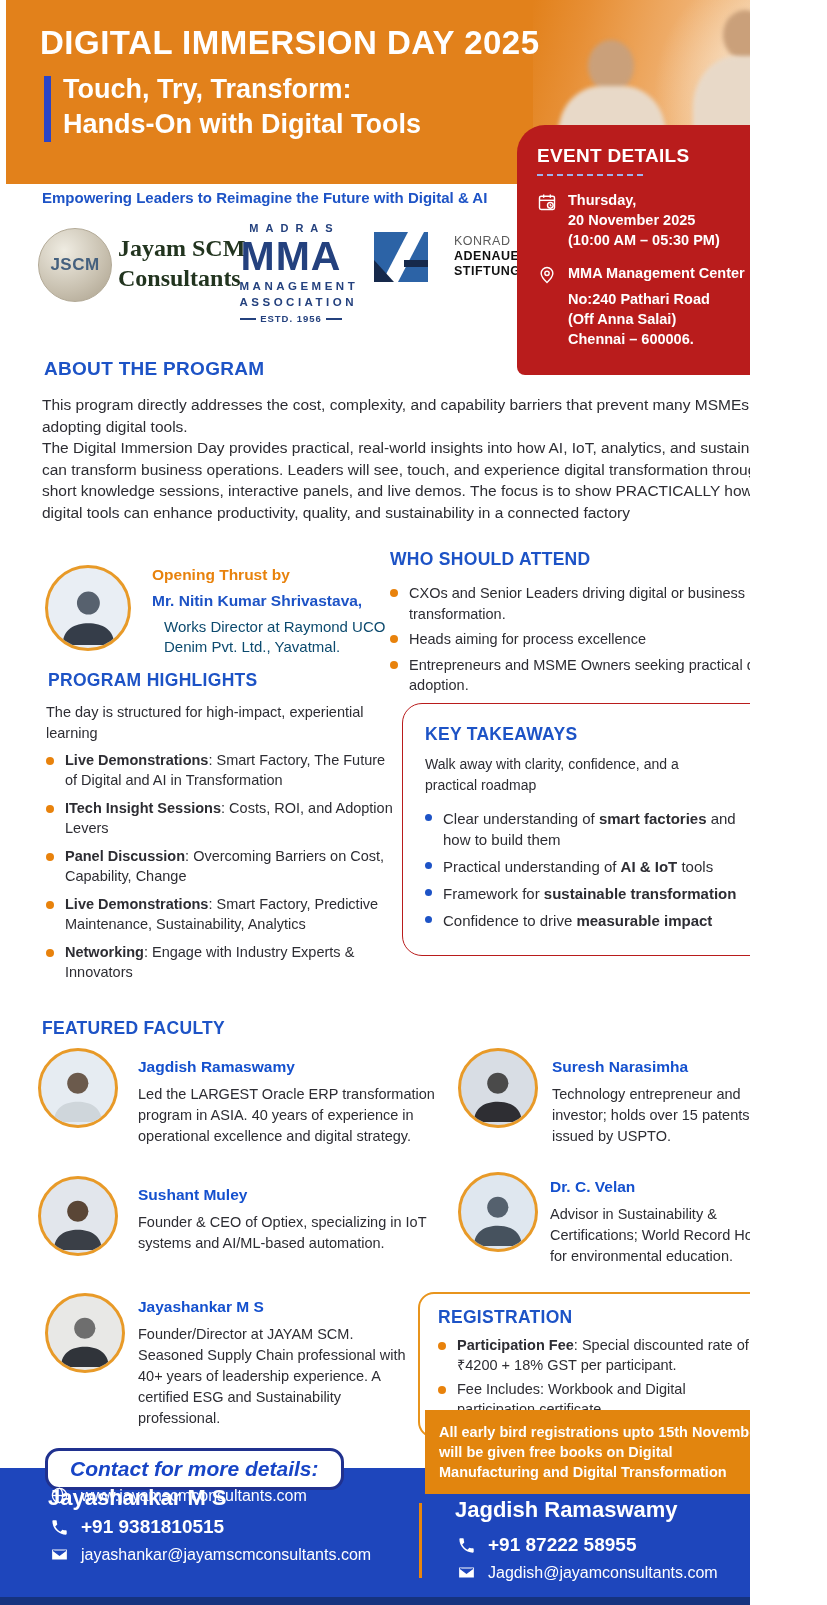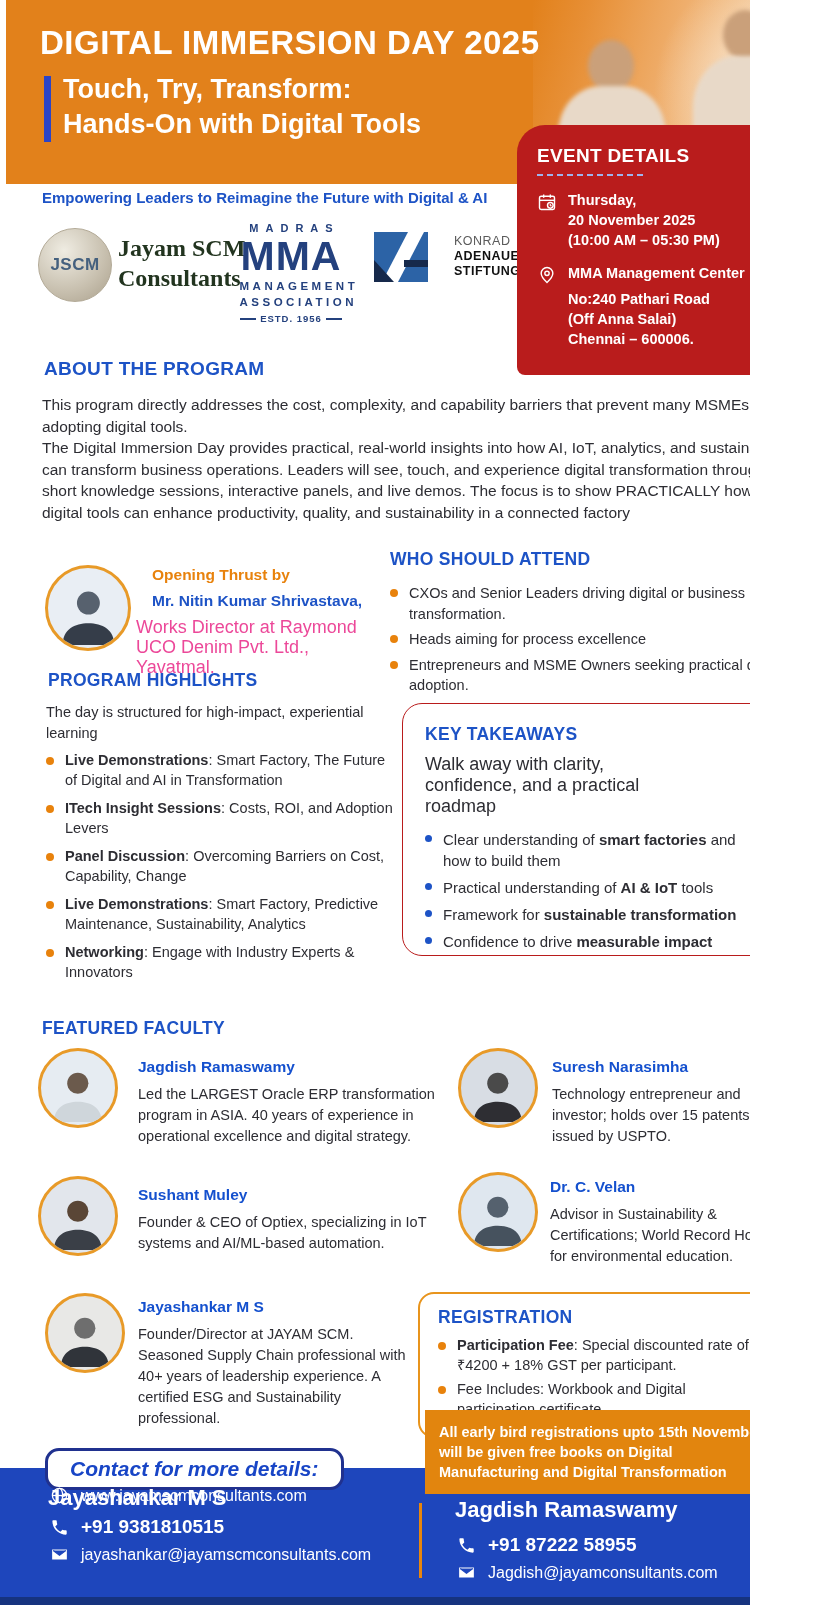--- a/index.html
+++ b/index.html
@@ -65,21 +65,21 @@
   .avatar svg{display:block;width:86%;height:86%;}
   .av-nitin{background:#e9eef4;}
   .av1{background:#e6ecf2;}
   .av2{background:#d8dde4;}
   .av3{background:#e2e6ec;}
   .av4{background:#dfe7ef;}
   .av5{background:#e8e8e6;}
   .ot-photo{left:45px;top:565px;width:86px;height:86px;}
   .ot-label{left:152px;top:566px;font-size:15.5px;font-weight:bold;color:#E8820C;}
   .ot-name{left:152px;top:592px;font-size:15.5px;font-weight:bold;color:#1D53C6;}
-  .ot-role{left:136px;top:617px;font-size:18px;line-height:20px;color:#ec4899;}
+  .ot-role{left:164px;top:617px;font-size:15px;line-height:20px;color:#0c4a6e;}
 
   
   .bullet{display:flex;gap:11px;}
   .dot{flex:none;width:8px;height:8px;border-radius:50%;margin-top:6px;}
   .dot.or{background:#E8820C;}
   .dot.bl{background:#1D53C6;width:7px;height:7px;}
   .bt{display:block;}
 
   
   .who-h{left:390px;top:549px;font-size:17.5px;}
@@ -89,21 +89,21 @@
   
   .ph-h{left:48px;top:670px;font-size:17.5px;}
   .ph-intro{left:46px;top:702px;width:330px;font-size:14.5px;line-height:21px;}
   .ph-list{left:46px;top:751px;width:352px;font-size:14.5px;line-height:19.5px;}
   .ph-list .bullet{margin-bottom:9px;}
 
   
   .kt-box{left:402px;top:703px;width:370px;height:253px;border:1px solid #b91c1c;border-radius:20px;
       background:#fff;box-sizing:border-box;padding:20px 22px;}
   .kt-h{font-size:17.5px;margin-bottom:9px;}
-  .kt-intro{font-size:18px;line-height:21px;margin-bottom:12px;}
+  .kt-intro{font-size:14px;line-height:21px;margin-bottom:12px;}
   .kt-list{font-size:15px;line-height:21px;}
   .kt-list .bullet{margin-bottom:6px;}
 
   
   .ff-h{left:42px;top:1018px;font-size:17.5px;}
   .member-name{font-size:15.5px;font-weight:bold;color:#1450CE;}
   .member-bio{font-size:14.5px;line-height:21px;color:#2d2d33;}
   .f-photo{width:80px;height:80px;}
   .m1p{left:38px;top:1048px;} .m1n{left:138px;top:1058px;} .m1b{left:138px;top:1084px;width:305px;}
   .m2p{left:458px;top:1048px;} .m2n{left:552px;top:1058px;} .m2b{left:552px;top:1084px;width:225px;}

